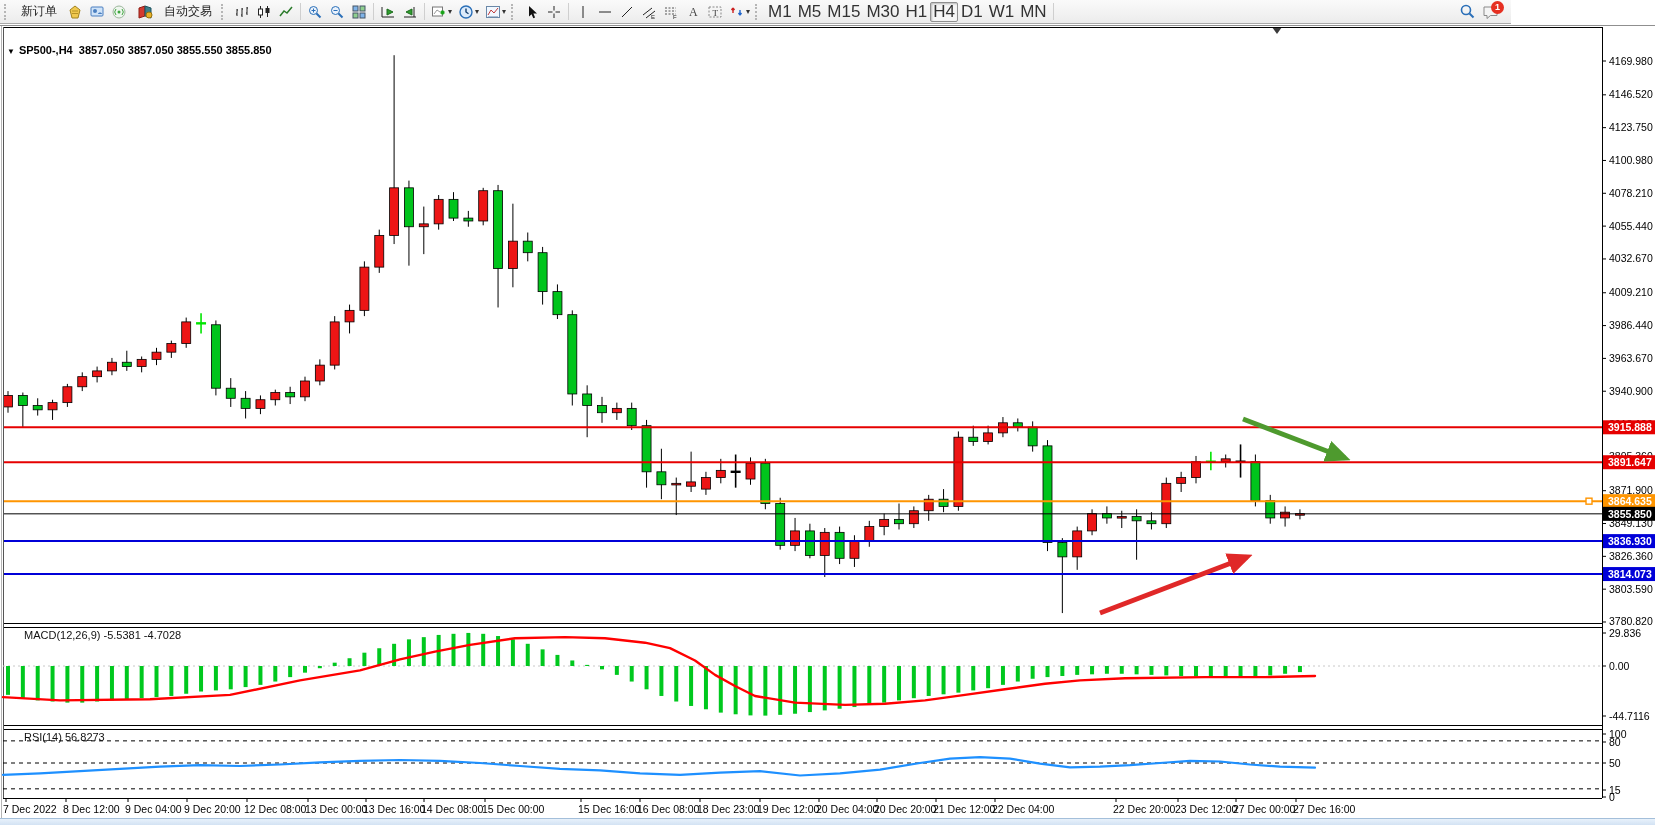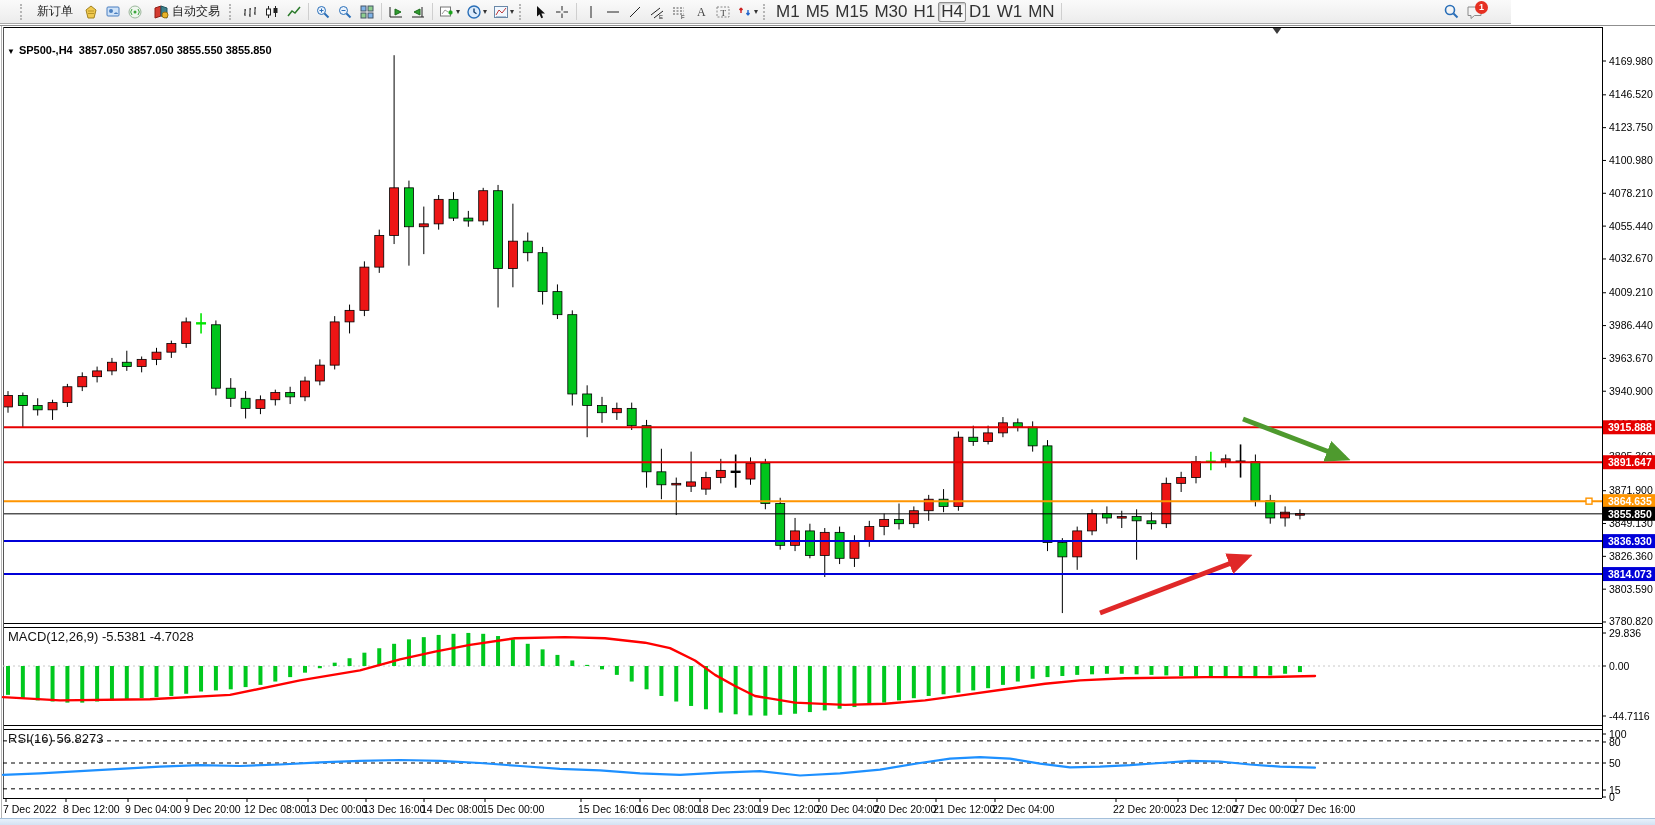--- a/index.html
+++ b/index.html
@@ -1,41 +1,41 @@
 <!DOCTYPE html>
 <html><head>
 <meta charset="utf-8">
 <style>
   html,body{margin:0;padding:0;background:#fff;width:1655px;height:825px;overflow:hidden;
     font-family:"Liberation Sans",sans-serif;-webkit-font-smoothing:antialiased;}
   
   .toolbar{position:absolute;top:0;left:0;width:1511px;height:24px;box-sizing:border-box;
     background:linear-gradient(#fafafa,#ececec);border-bottom:1px solid #a9a9a9;
-    display:flex;align-items:center;padding:0 18px;z-index:10;}
+    display:flex;align-items:center;padding:0 2px;z-index:10;}
   .grip{width:4px;height:16px;border-left:2px dotted #b6b6b6;margin:0 4px 0 2px;}
   .sep{width:1px;height:17px;background:#cfcfcf;margin:0 3px;}
   .tbtn{height:20px;min-width:22px;box-sizing:border-box;display:flex;align-items:center;justify-content:center;
     background:transparent;border:1px solid transparent;border-radius:2px;font-size:12px;color:#222;
     padding:0 2px;font-family:"Liberation Sans",sans-serif;}
   .tbtn.textbtn{padding:0 6px;}
-  .tbtn .lbl{margin-left:3px;}
+  .tbtn .lbl{margin-left:11px;}
   .drop{font-size:8px;color:#333;margin-left:1px;}
   .tf{min-width:27px;font-size:17px;color:#333;justify-content:center;}
   .tf.active{background:#f6f6f6;border:1px solid #8f8f8f;box-shadow:inset 1px 1px 2px rgba(0,0,0,.25);}
   .right-cluster{margin-left:auto;display:flex;align-items:center;}
   .badge{position:absolute;top:-3px;right:-4px;width:13px;height:13px;border-radius:7px;background:#e63022;
     color:#fff;font-size:9px;font-weight:bold;display:flex;align-items:center;justify-content:center;}
   .iconwrap{position:relative;display:flex;align-items:center;justify-content:center;}
   
   .chart{position:absolute;top:24px;left:0;width:1655px;height:794px;background:#fff;}
   .chart svg{position:absolute;top:0;left:0;}
   .overlay{position:absolute;z-index:3;white-space:nowrap;}
   .title{top:20px;left:7px;font-size:11px;font-weight:bold;color:#000;}
   .title .tri{font-size:8px;margin-right:4px;color:#000;}
-  .indlabel{font-size:13px;color:#111;}
+  .indlabel{font-size:11px;color:#111;margin-left:16px;}
   .axiszone{position:absolute;z-index:4;background:transparent;}
   .bottomstrip{position:absolute;top:818px;left:0;width:1655px;height:7px;
     background:linear-gradient(#e8f1fb,#cfe0f2);border-top:1px solid #a4bfda;z-index:6;}
   text.ax{font-size:10.5px;fill:#000;font-family:"Liberation Sans",sans-serif;}
   text.axb{font-size:10.5px;fill:#fff;font-weight:bold;font-family:"Liberation Sans",sans-serif;}
   text.dt{font-size:10.5px;fill:#000;font-family:"Liberation Sans",sans-serif;}
 </style>
 </head>
 <body>
 
@@ -703,19 +703,19 @@
       <line x1="1243" y1="419" x2="1345" y2="458" stroke="#4e9a2e" stroke-width="5" marker-end="url(#ah1)"></line>
     </svg>
 
   <div class="overlay title">
     <span class="tri">▼</span><span>SP500-,H4</span>&nbsp;&nbsp;<span>3857.050 3857.050 3855.550 3855.850</span>
   </div>
   <div class="overlay indlabel" style="top:605px;left:8px;">
     <span>MACD(12,26,9)</span>&nbsp;<span>-5.5381 -4.7028</span>
   </div>
   <div class="overlay indlabel" style="top:707px;left:8px;">
-    <span>RSI(16)</span>&nbsp;<span>56.8273</span>
+    <span>RSI(14)</span>&nbsp;<span>56.8273</span>
   </div>
 
   <div class="axiszone" style="top:3px;right:0;width:53px;height:771px;"></div>
   <div class="axiszone" style="top:774px;left:0;width:1602px;height:20px;"></div>
 </div>
 <div class="bottomstrip"></div>
 
 </body></html>

